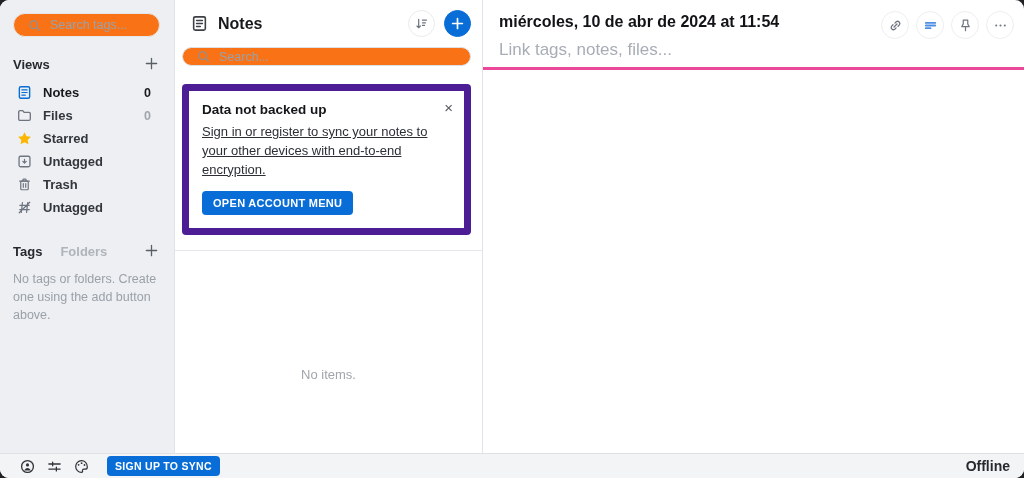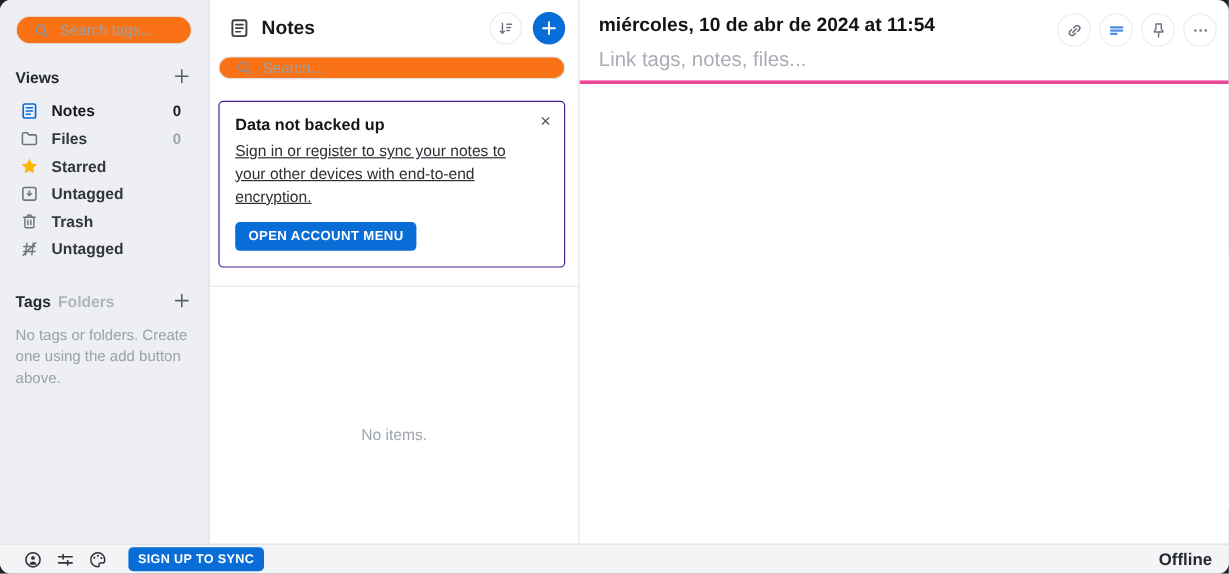--- a/index.html
+++ b/index.html
@@ -92,21 +92,21 @@
     width:27px; height:27px; border-radius:50%;
     border:1px solid #e9ebee; background:#fff;
     display:flex; align-items:center; justify-content:center;
     color:#6f7580; cursor:pointer;
   }
   .circle-btn.primary { background:var(--accent,#086dd6); border-color:var(--accent,#086dd6); color:#fff; }
   .np-search { margin:1px 11px 0 7px; }
   .np-search .search-pill { height:19px; border-color:#dde0e4; }
   .banner-card {
     margin:18px 11px 0 7px;
-    border:1px solid #4c1d95;
+    border:7px solid #4c1d95;
     border-radius:4px;
     padding:11px 13px 13px 13px;
     position:relative;
   }
   .banner-title { font-size:13.5px; font-weight:700; color:#141619; }
   .banner-close {
     position:absolute; top:9px; right:11px;
     background:none; border:none;
     font-size:15px; color:#55595f; cursor:pointer; line-height:1;
   }
@@ -260,21 +260,21 @@
       <div class="nav-item">
         <span class="nicon">
           <svg width="15" height="15" viewBox="0 0 16 16" fill="none" stroke="currentColor" stroke-width="1.3" stroke-linecap="round">
               <path d="M5.8 2.8 4.6 13.2M11.4 2.8 10.2 13.2M3 5.7h10M3 10.3h10M2.4 13.6 13.6 2.4"></path>
             </svg>
         </span>
         <span>Untagged</span>
       </div>
     </nav>
 
-    <div class="section-row" style="margin-top:22px;">
+    <div class="section-row" style="margin-top:22px;gap:12px;">
       <span class="section-title">Tags</span>
       <span class="section-title muted">Folders</span>
       <button class="plus-btn">
         <span>
           <svg width="15" height="15" viewBox="0 0 16 16" stroke="currentColor" stroke-width="1.4" stroke-linecap="round">
               <path d="M8 2.5v11M2.5 8h11"></path>
             </svg>
         </span>
       </button>
     </div>

